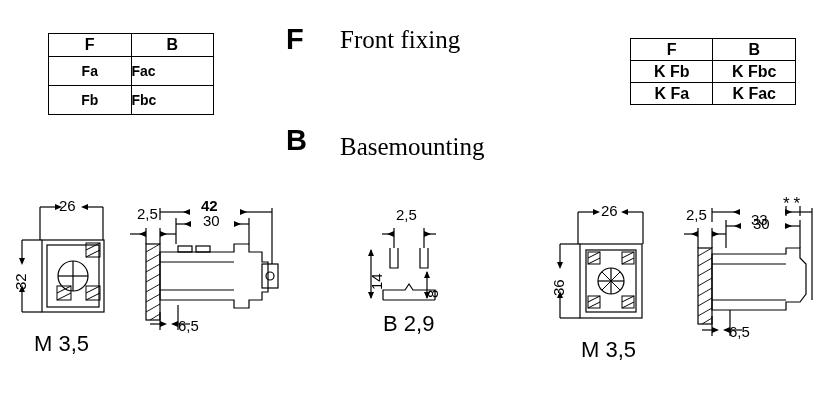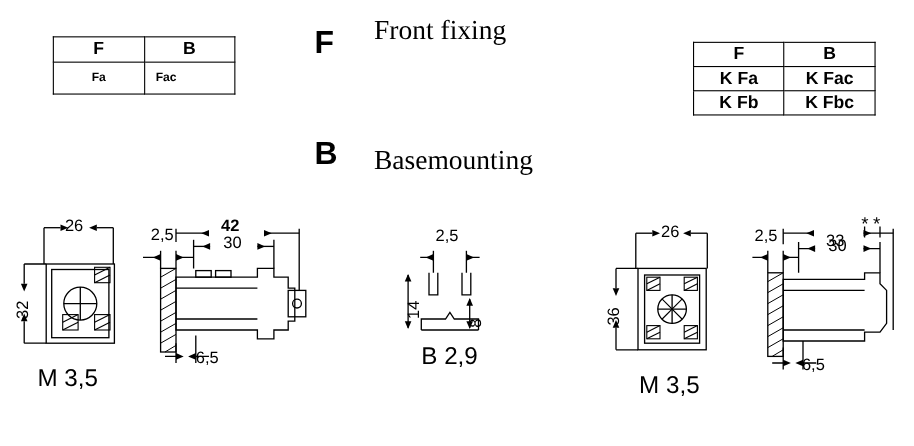--- a/index.html
+++ b/index.html
@@ -22,23 +22,23 @@
   .spec-table td,.spec-table th{
     border:1px solid #000;
     text-align:center;
     font-family:"Liberation Sans", sans-serif;
     font-weight:bold;
     padding:0;
   }
   
   #table-left{left:48px;top:33px;width:166px;}
   #table-left th{height:22px;font-size:16px;width:50%;}
-  #table-left td{height:28px;font-size:11px;}
+  #table-left td{height:28px;font-size:14px;}
   #table-left td.c0{text-align:center;}
-  #table-left td.c1{text-align:left;padding-left:10px;}
+  #table-left td.c1{text-align:left;}
   
   #table-left col.first{width:76px;}
   #table-left col.second{width:90px;}
 
   
   #table-right{left:630px;top:38px;width:166px;}
   #table-right th{height:21px;font-size:16px;}
   #table-right td{height:21px;font-size:16px;}
   #table-right col.first{width:83px;}
   #table-right col.second{width:83px;}
@@ -51,21 +51,21 @@
     font-size:29px;
     line-height:29px;
   }
   .legend-text{
     position:absolute;
     font-family:"Liberation Serif", serif;
     font-size:25px;
     line-height:25px;
   }
   #legend-f-letter{left:286px;top:25px;}
-  #legend-f-text{left:340px;top:15px;}
+  #legend-f-text{left:340px;top:27px;}
   #legend-b-letter{left:286px;top:126px;}
   #legend-b-text{left:340px;top:134px;}
 
   
   .dim{
     position:absolute;
     font-family:"Liberation Sans", sans-serif;
     font-size:15px;
     line-height:15px;
     font-weight:normal;
@@ -95,42 +95,46 @@
       <tr>
         <th>F</th>
         <th>B</th>
       </tr>
     </thead>
     <tbody>
       <tr>
         <td class="c0">Fa</td>
         <td class="c1">Fac</td>
       </tr>
+      <tr>
+        <td class="c0">Fb</td>
+        <td class="c1">Fbc</td>
+      </tr>
     </tbody>
   </table>
 
   <table class="spec-table" id="table-right">
     <colgroup>
         <col class="first">
         <col class="second">
       </colgroup>
     <thead>
       <tr>
         <th>F</th>
         <th>B</th>
       </tr>
     </thead>
     <tbody>
       <tr>
+        <td>K Fb</td>
+        <td>K Fbc</td>
+      </tr>
+      <tr>
         <td>K Fa</td>
         <td>K Fac</td>
-      </tr>
-      <tr>
-        <td>K Fb</td>
-        <td>K Fbc</td>
       </tr>
     </tbody>
   </table>
 
   <div class="legend-letter" id="legend-f-letter">F</div>
   <div class="legend-text" id="legend-f-text">Front fixing</div>
   <div class="legend-letter" id="legend-b-letter">B</div>
   <div class="legend-text" id="legend-b-text">Basemounting</div>
 
   <svg width="831" height="405">

